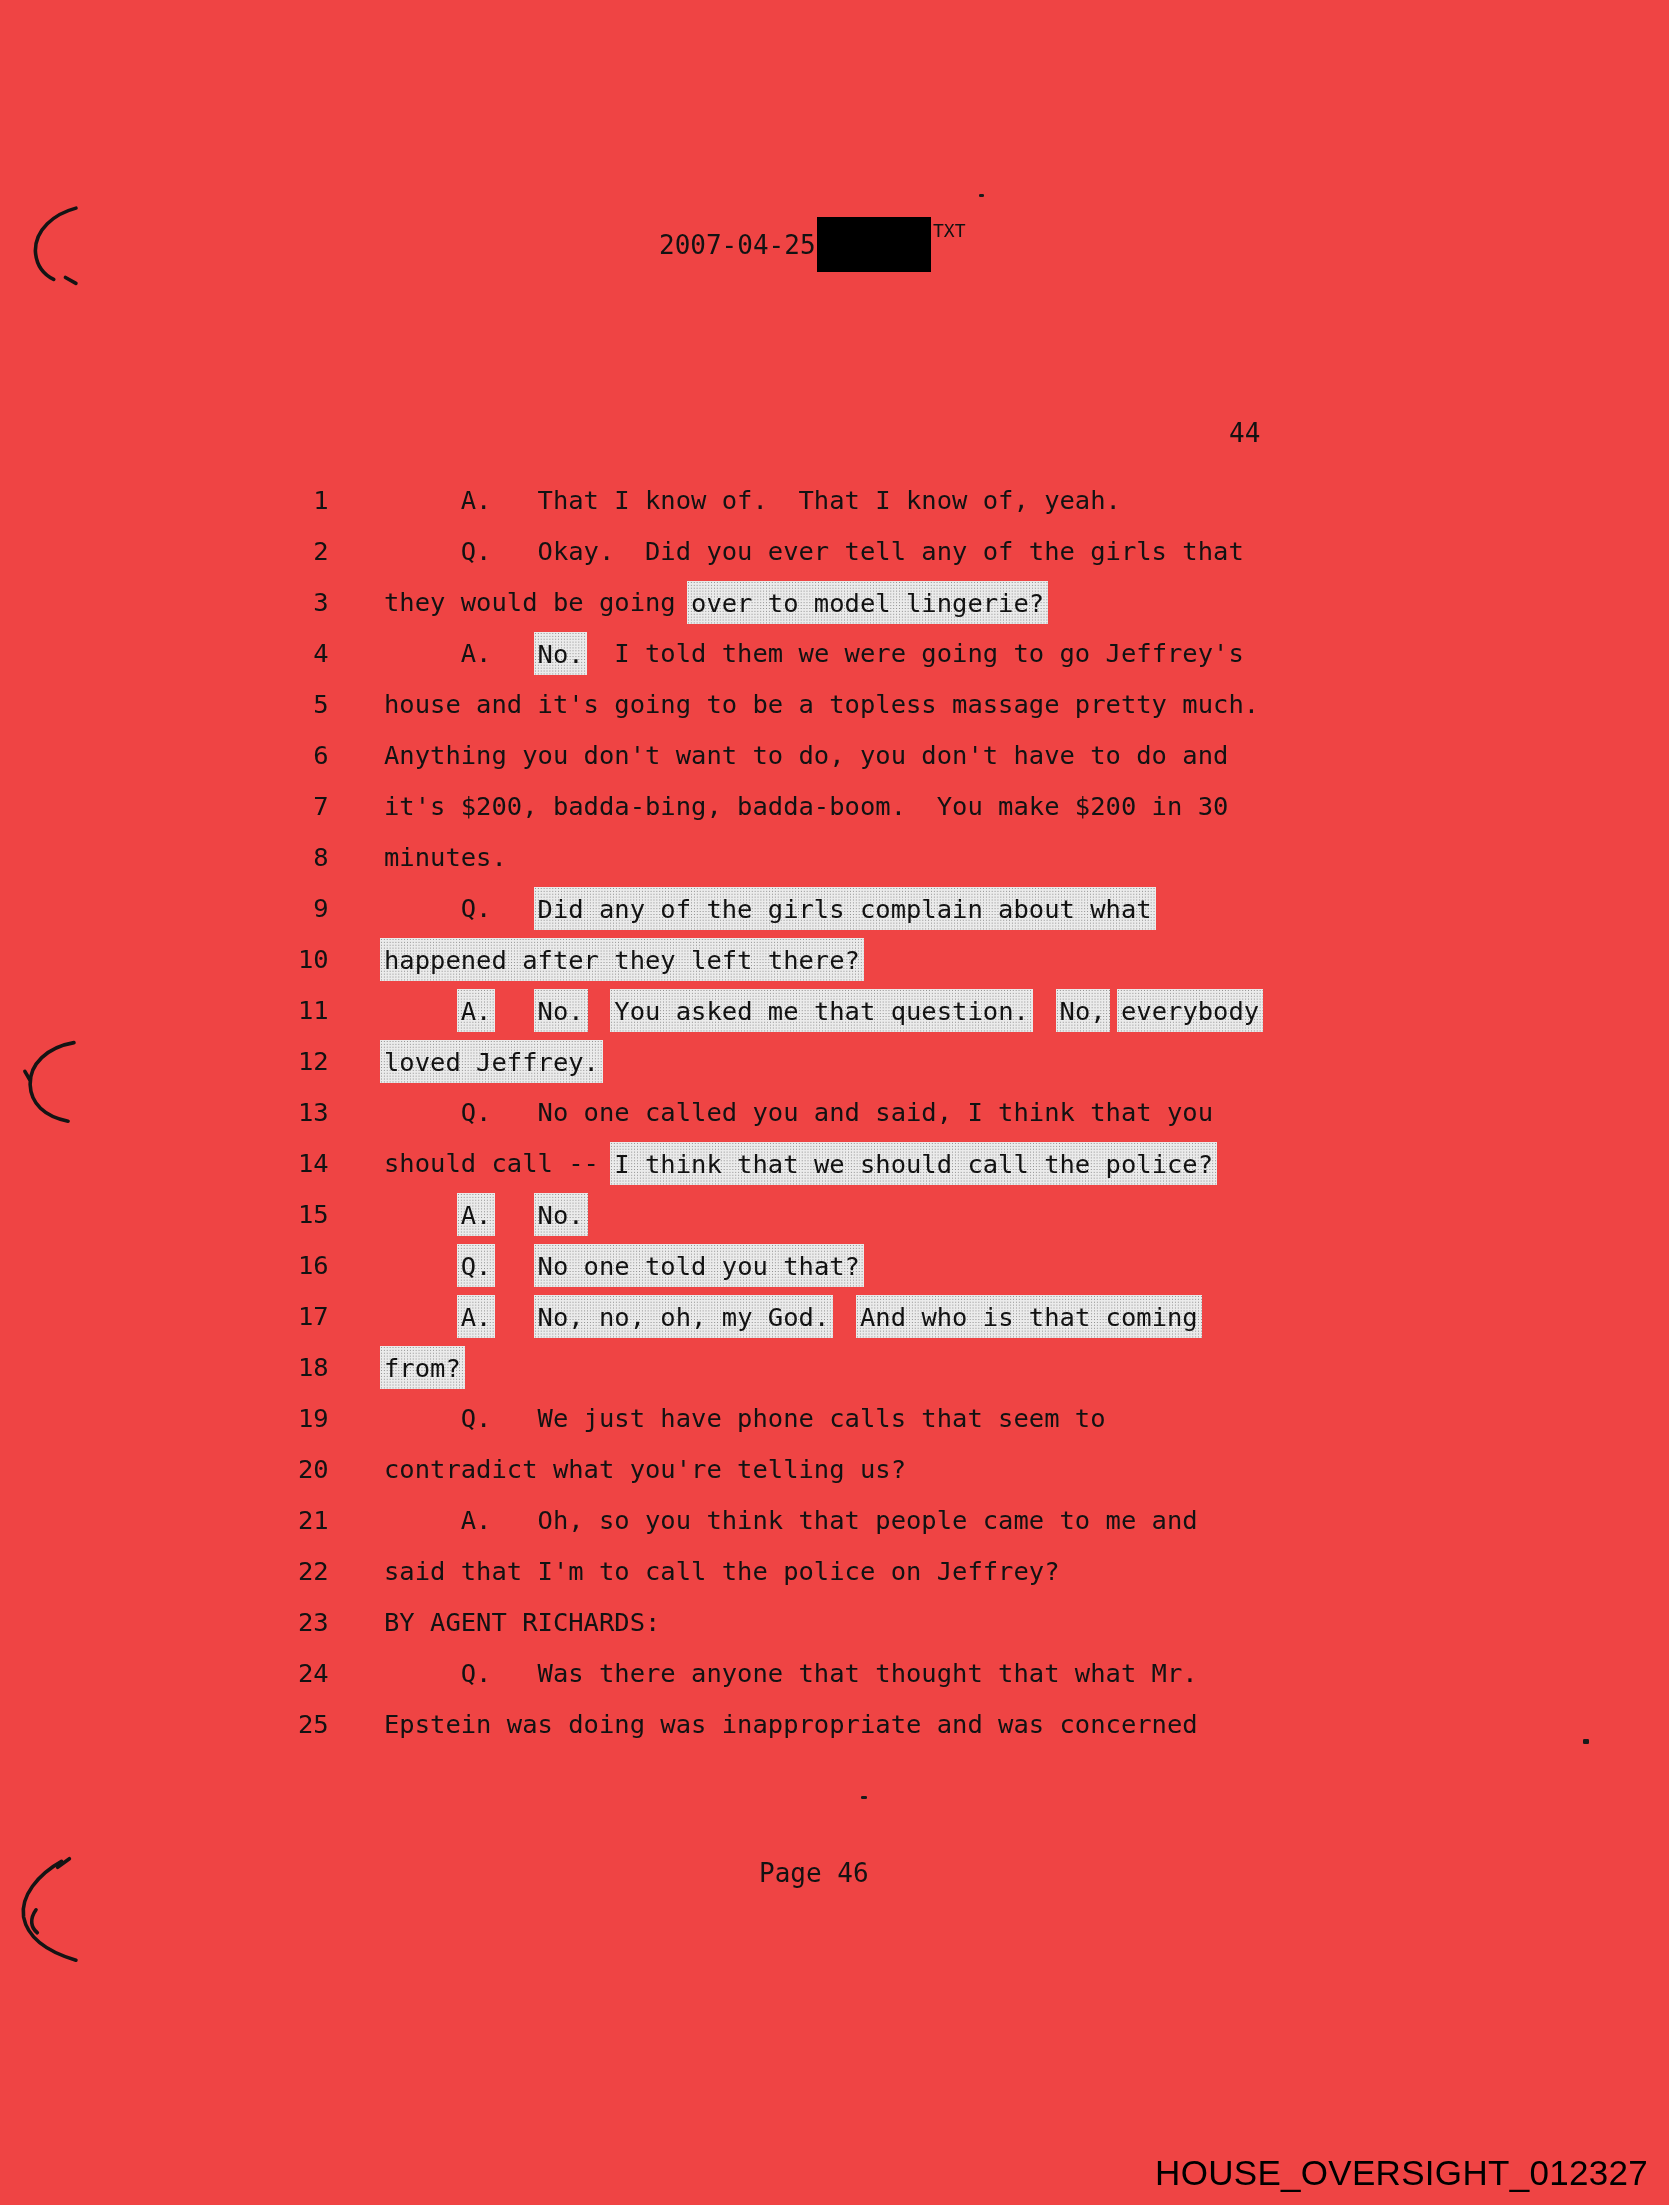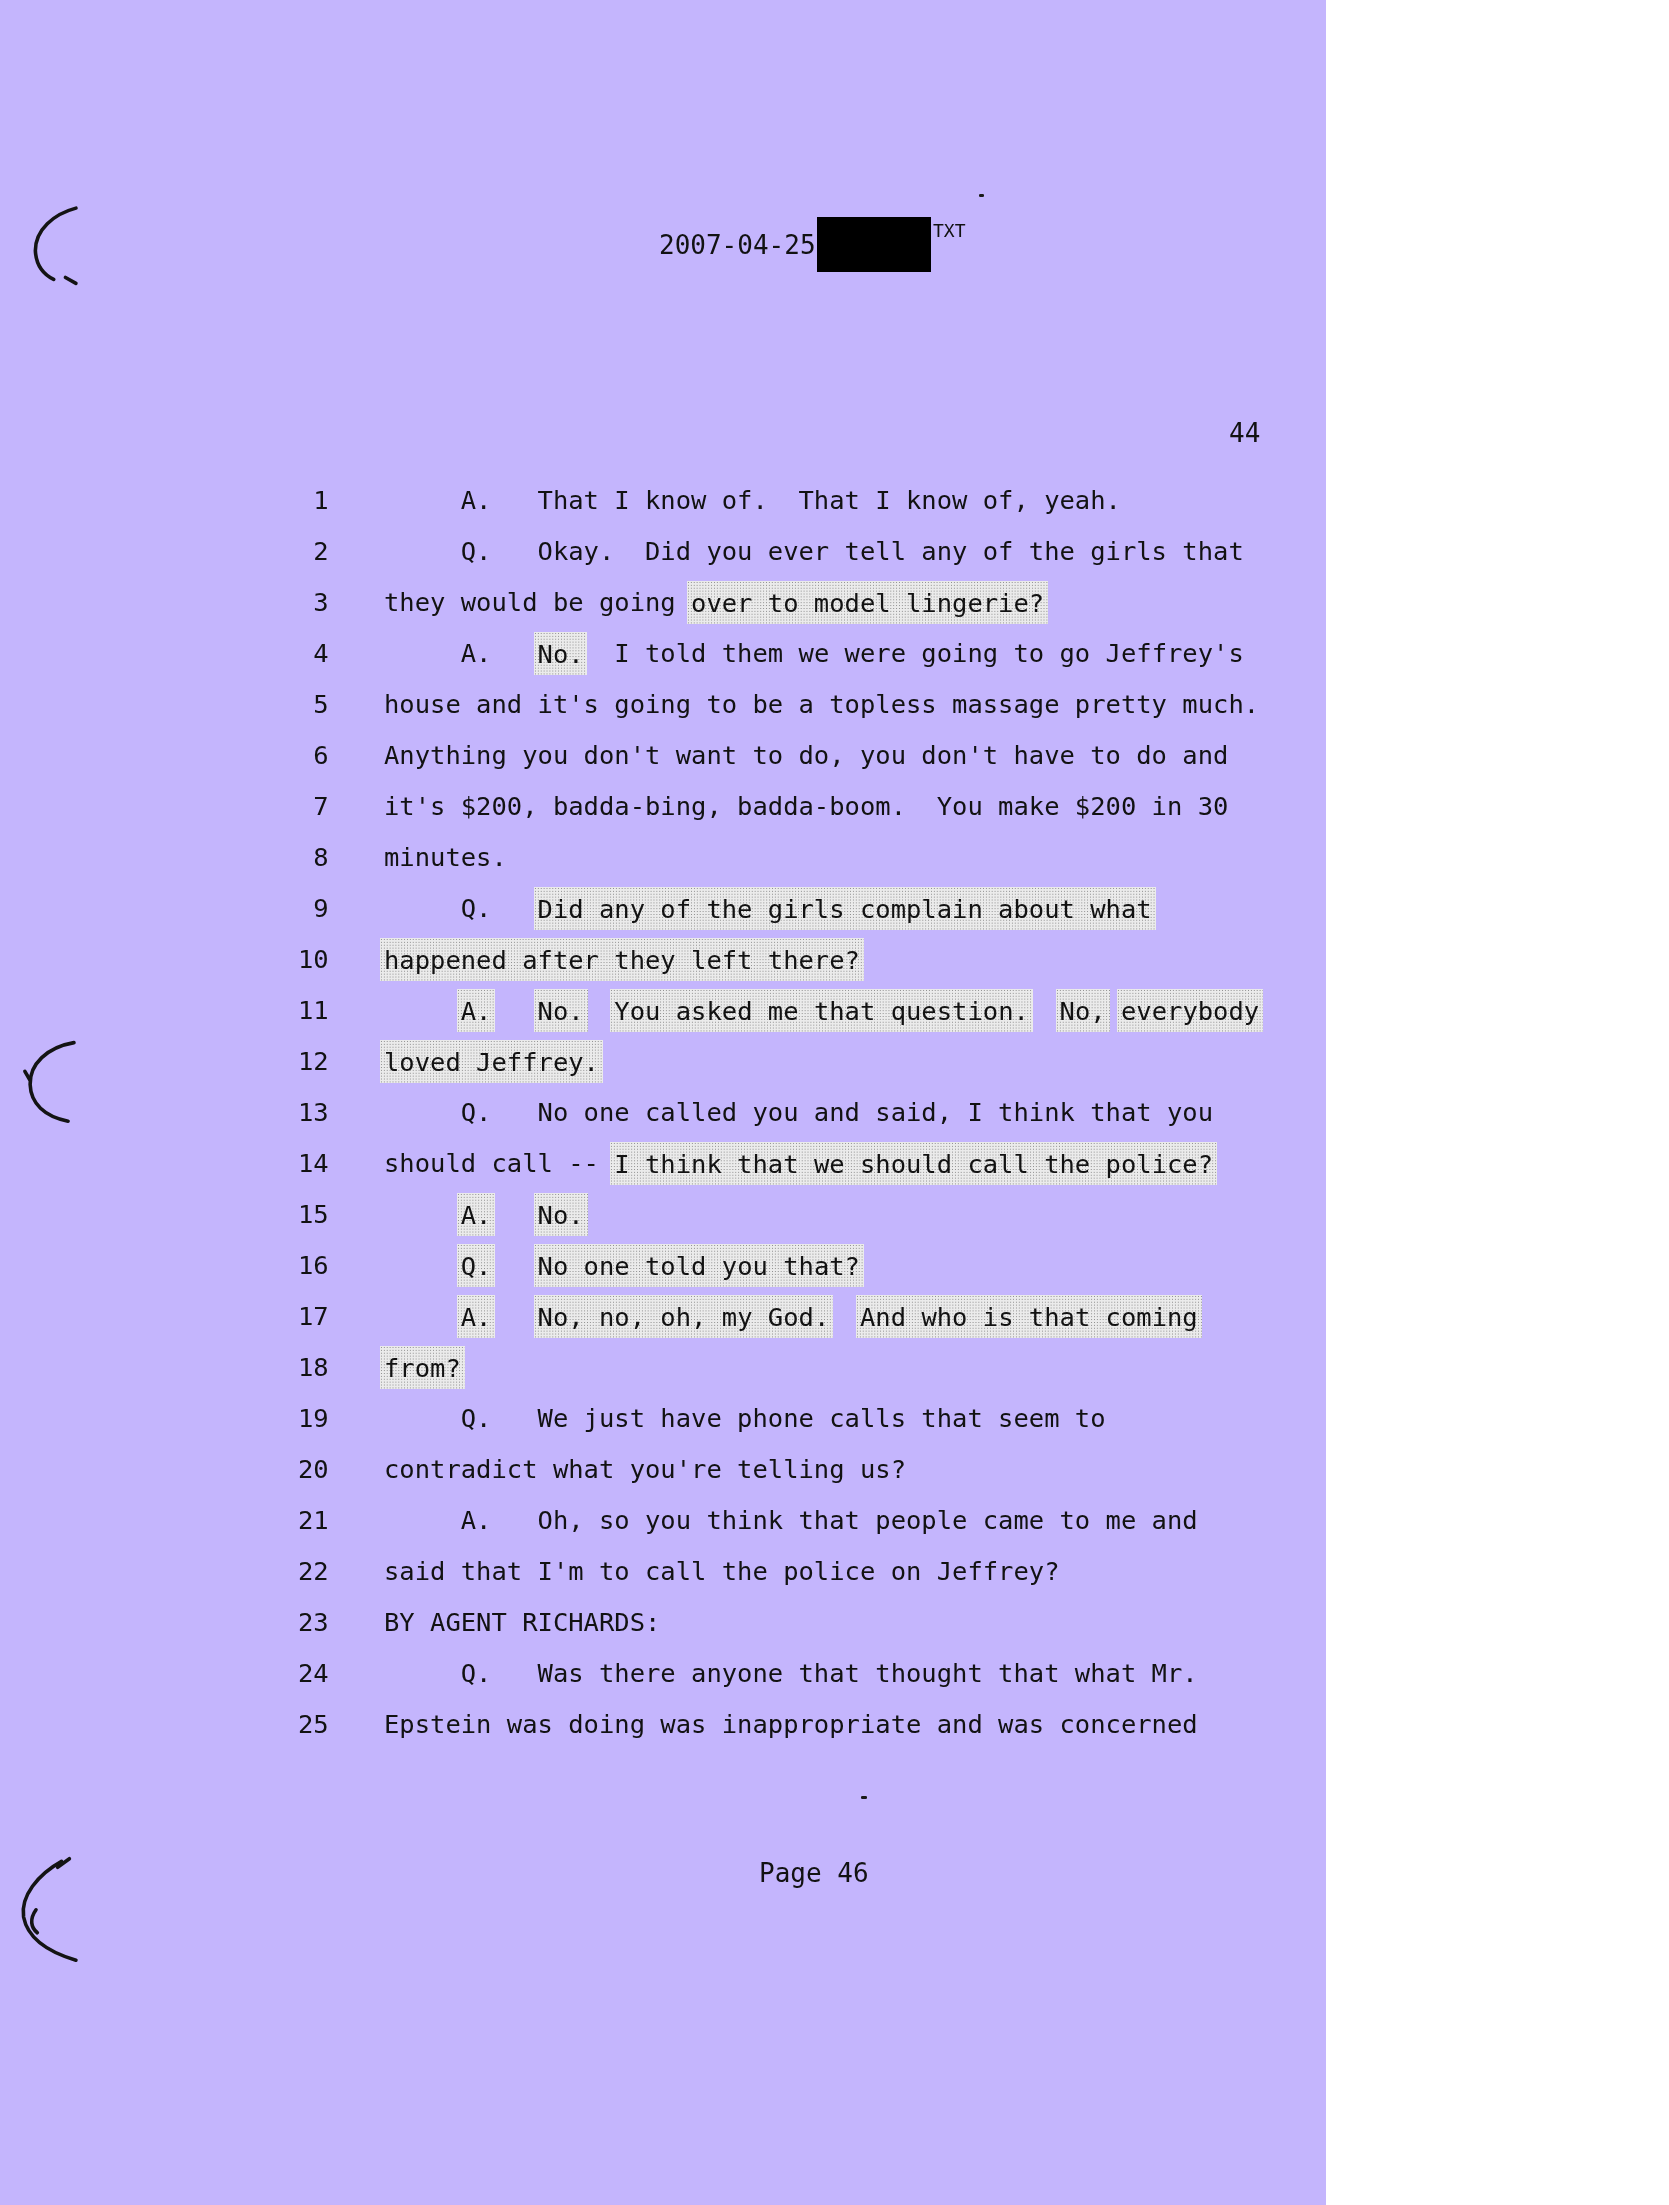--- a/index.html
+++ b/index.html
@@ -1,20 +1,20 @@
 <!DOCTYPE html>
 <html style="font-size:10.5px"><head>
 <meta charset="utf-8">
 <style>
   html,body{margin:0;padding:0;background:#ffffff;}
   .page{
     position:relative;
-    width:1326px;
+    width:1669px;
     height:2205px;
-    background:#c4b5fd;
+    background:#ef4444;
     overflow:hidden;
     font-family:"DejaVu Sans Mono", monospace;
     color:#121212;
   }
   
   .hdr-date{
     position:absolute; left:659px; top:230px;
     font-size:26px; line-height:30px; letter-spacing:0px;
     white-space:pre;
   }
@@ -195,15 +195,16 @@
       </div>
       <div class="t-line">
         <span class="t-num">25</span>
         <span class="t-text"><span class="seg">Epstein was doing was inappropriate and was concerned</span></span>
       </div>
     </div>
 
   <span class="speck speck-b"></span>
   <span class="speck speck-c"></span>
   <span class="footer-page">Page 46</span>
+  <span class="bates">HOUSE_OVERSIGHT_012327</span>
 
 </div>
 
 
 </body></html>

